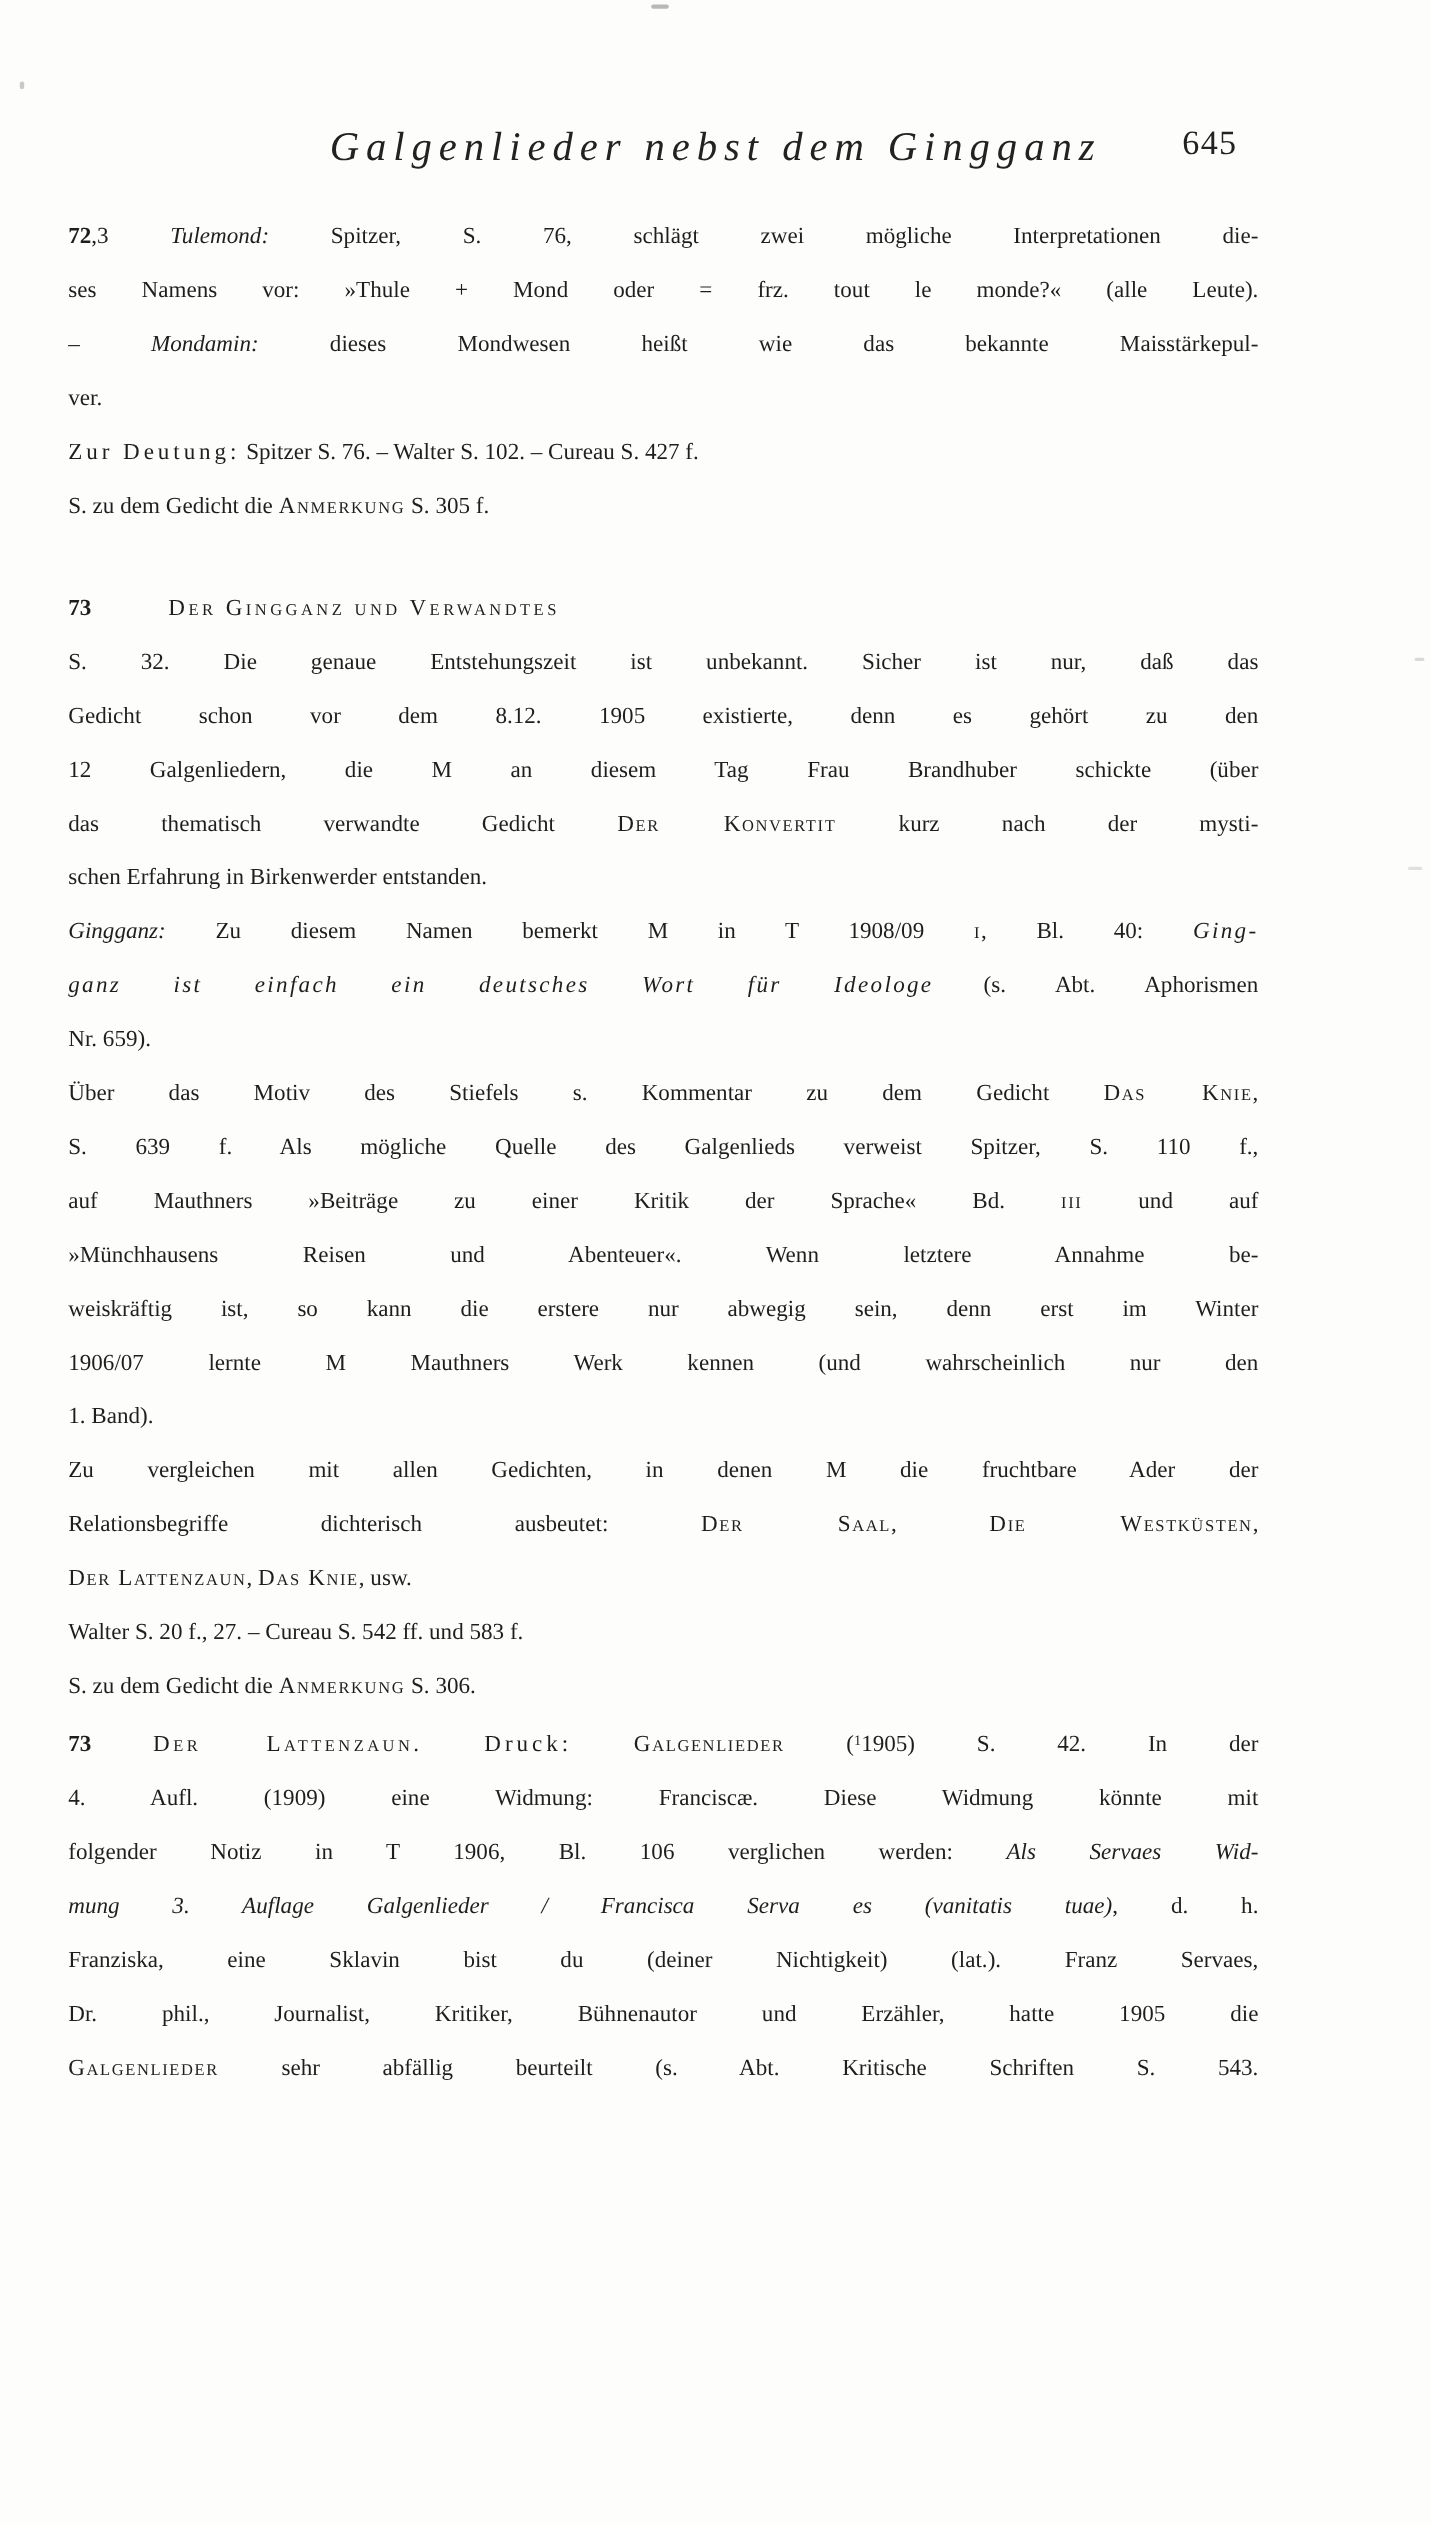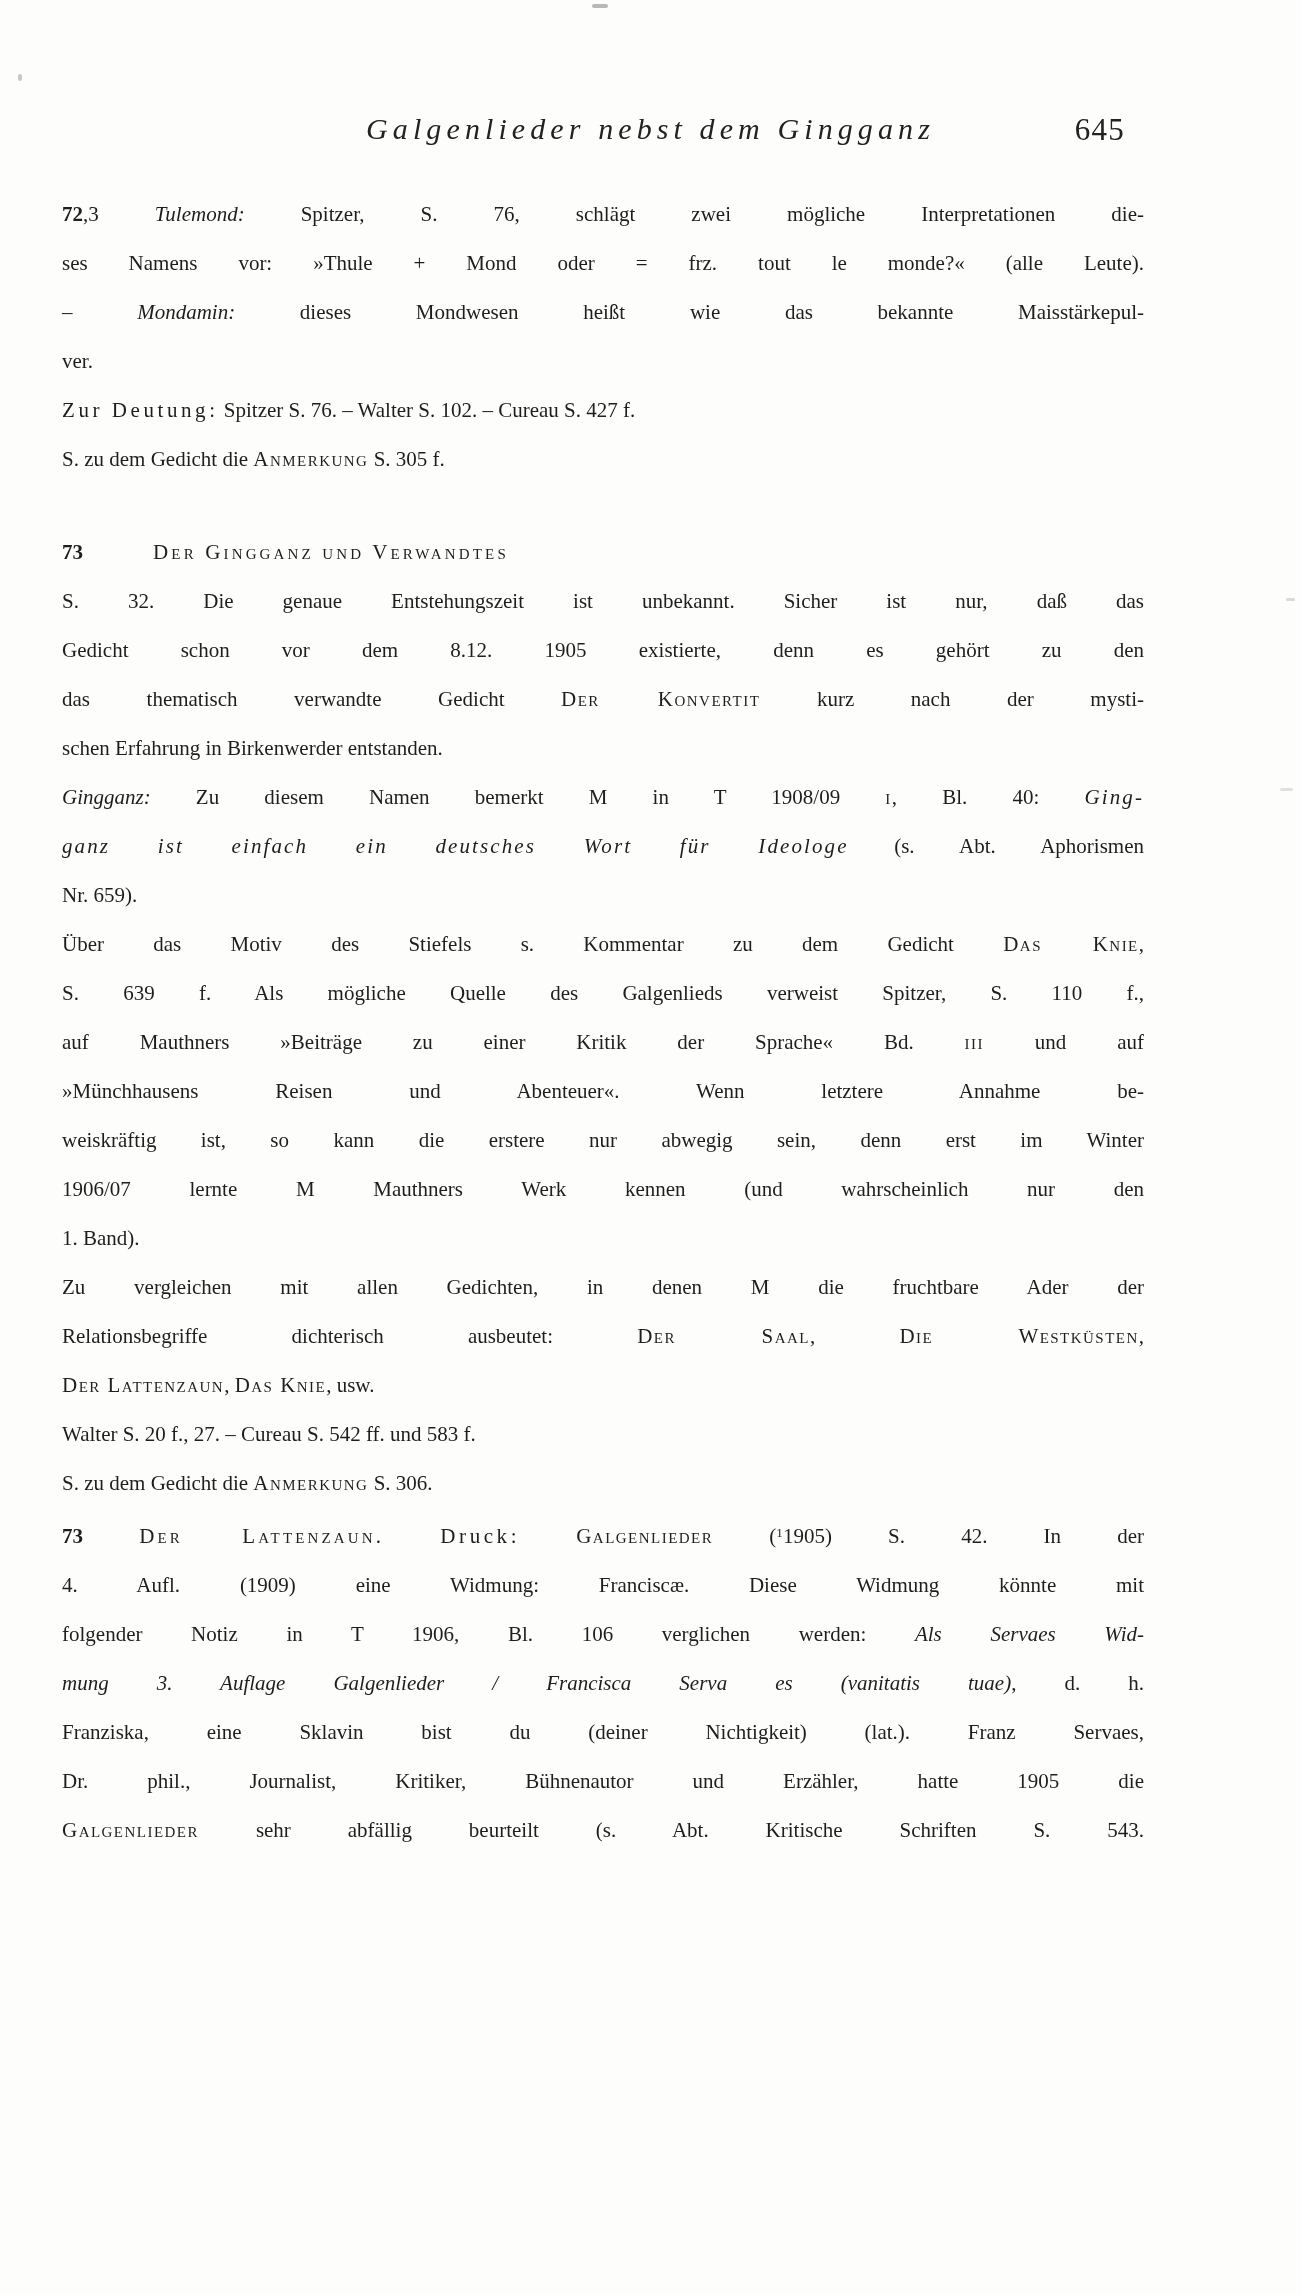--- a/index.html
+++ b/index.html
@@ -22,21 +22,21 @@
     position: absolute;
     top: 112px;
     left: 0;
     right: 0;
     height: 46px;
   }
   .header .running-title {
     display: block;
     text-align: center;
     font-style: italic;
-    font-size: 30px;
+    font-size: 37px;
     letter-spacing: 0.17em;
     color: #222;
   }
   .header .page-number {
     position: absolute;
     top: 0;
     right: 176px;
     font-size: 31px;
     letter-spacing: 0.04em;
     color: #222;
@@ -104,20 +104,21 @@
       <div class="para">
         <div class="line"><span class="rsp">Zur Deutung:</span><span> Spitzer S. 76. – Walter S. 102. – Cureau S. 427 f.</span></div>
         <div class="line"><span>S. zu dem Gedicht die </span><span class="rsc">Anmerkung</span><span> S. 305 f.</span></div>
       </div>
       <div class="para space-before">
         <div class="line"><span class="rb">73</span><span class="rgap"></span><span class="rscw">Der Gingganz und Verwandtes</span></div>
       </div>
       <div class="para">
         <div class="line just"><span>S. 32. Die genaue Entstehungszeit ist unbekannt. Sicher ist nur, daß das</span></div>
         <div class="line just"><span>Gedicht schon vor dem 8.12. 1905 existierte, denn es gehört zu den</span></div>
+        <div class="line just"><span>12 Galgenliedern, die M an diesem Tag Frau Brandhuber schickte (über</span></div>
         <div class="line just"><span>das thematisch verwandte Gedicht </span><span class="rsc">Der Konvertit</span><span> kurz nach der mysti-</span></div>
         <div class="line"><span>schen Erfahrung in Birkenwerder entstanden.</span></div>
       </div>
       <div class="para">
         <div class="line just"><span class="ri">Gingganz:</span><span> Zu diesem Namen bemerkt M in T 1908/09 </span><span class="rsc">i</span><span>, Bl. 40: </span><span class="risp">Ging-</span></div>
         <div class="line just"><span class="risp">ganz ist einfach ein deutsches Wort für Ideologe</span><span> (s. Abt. Aphorismen</span></div>
         <div class="line"><span>Nr. 659).</span></div>
       </div>
       <div class="para">
         <div class="line just"><span>Über das Motiv des Stiefels s. Kommentar zu dem Gedicht </span><span class="rsc">Das Knie</span><span>,</span></div>

